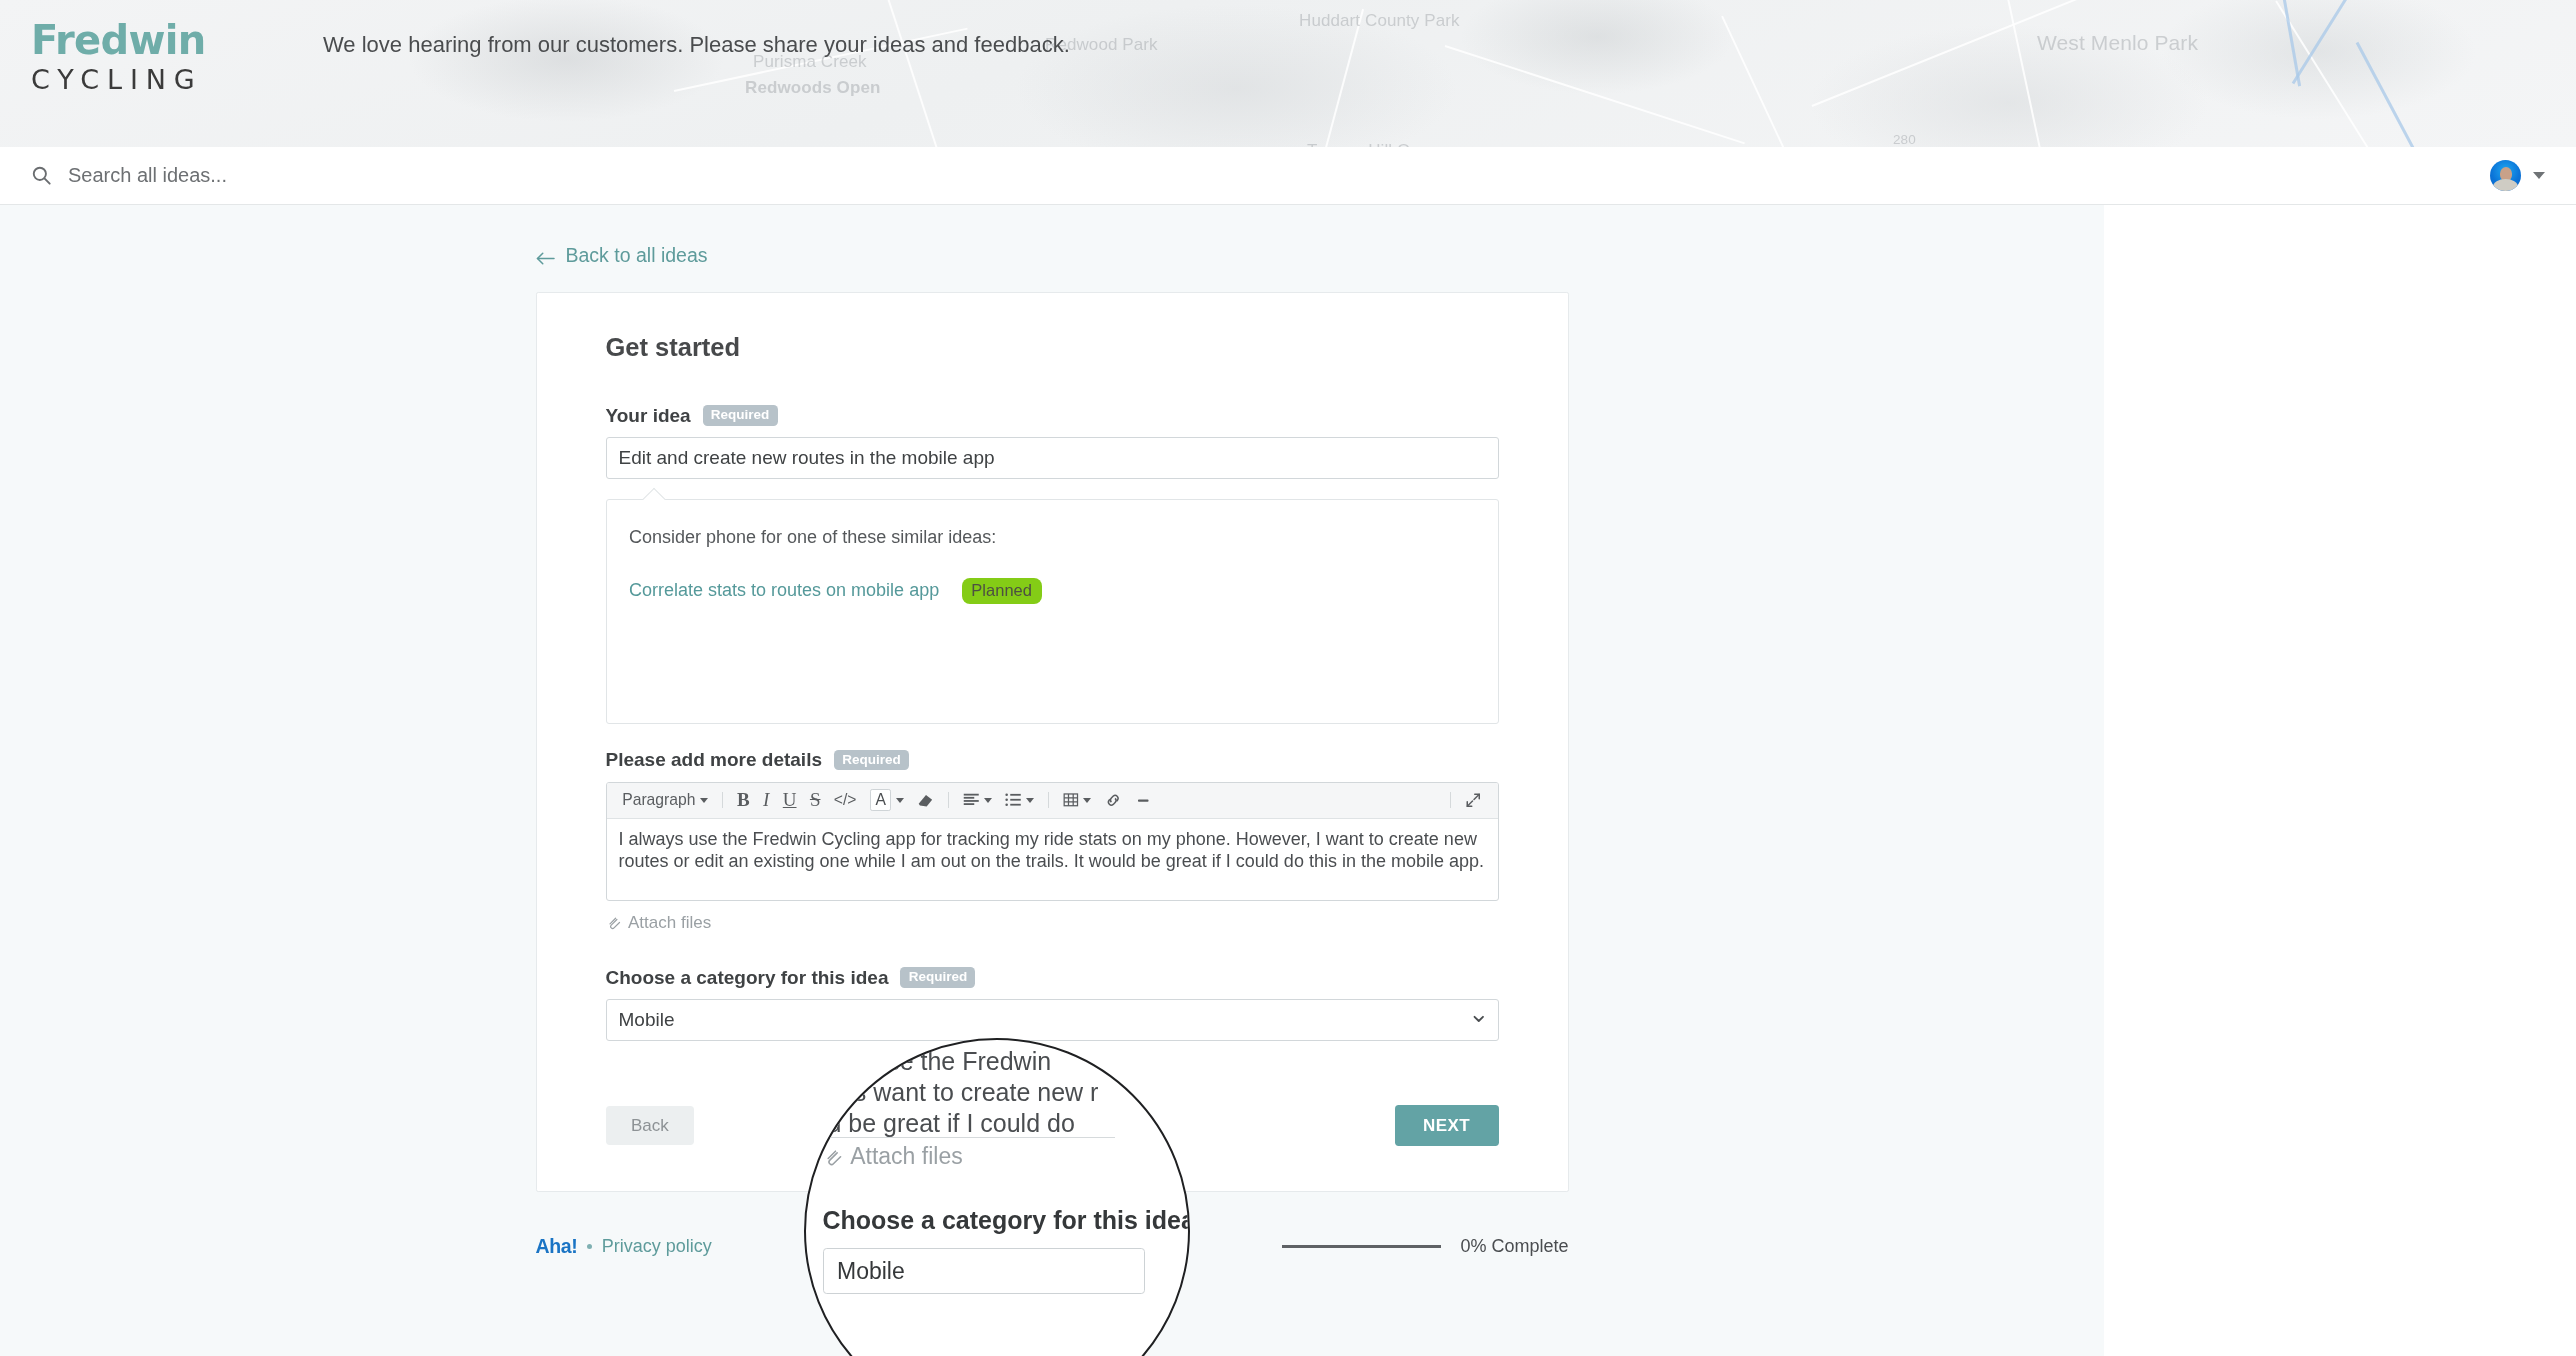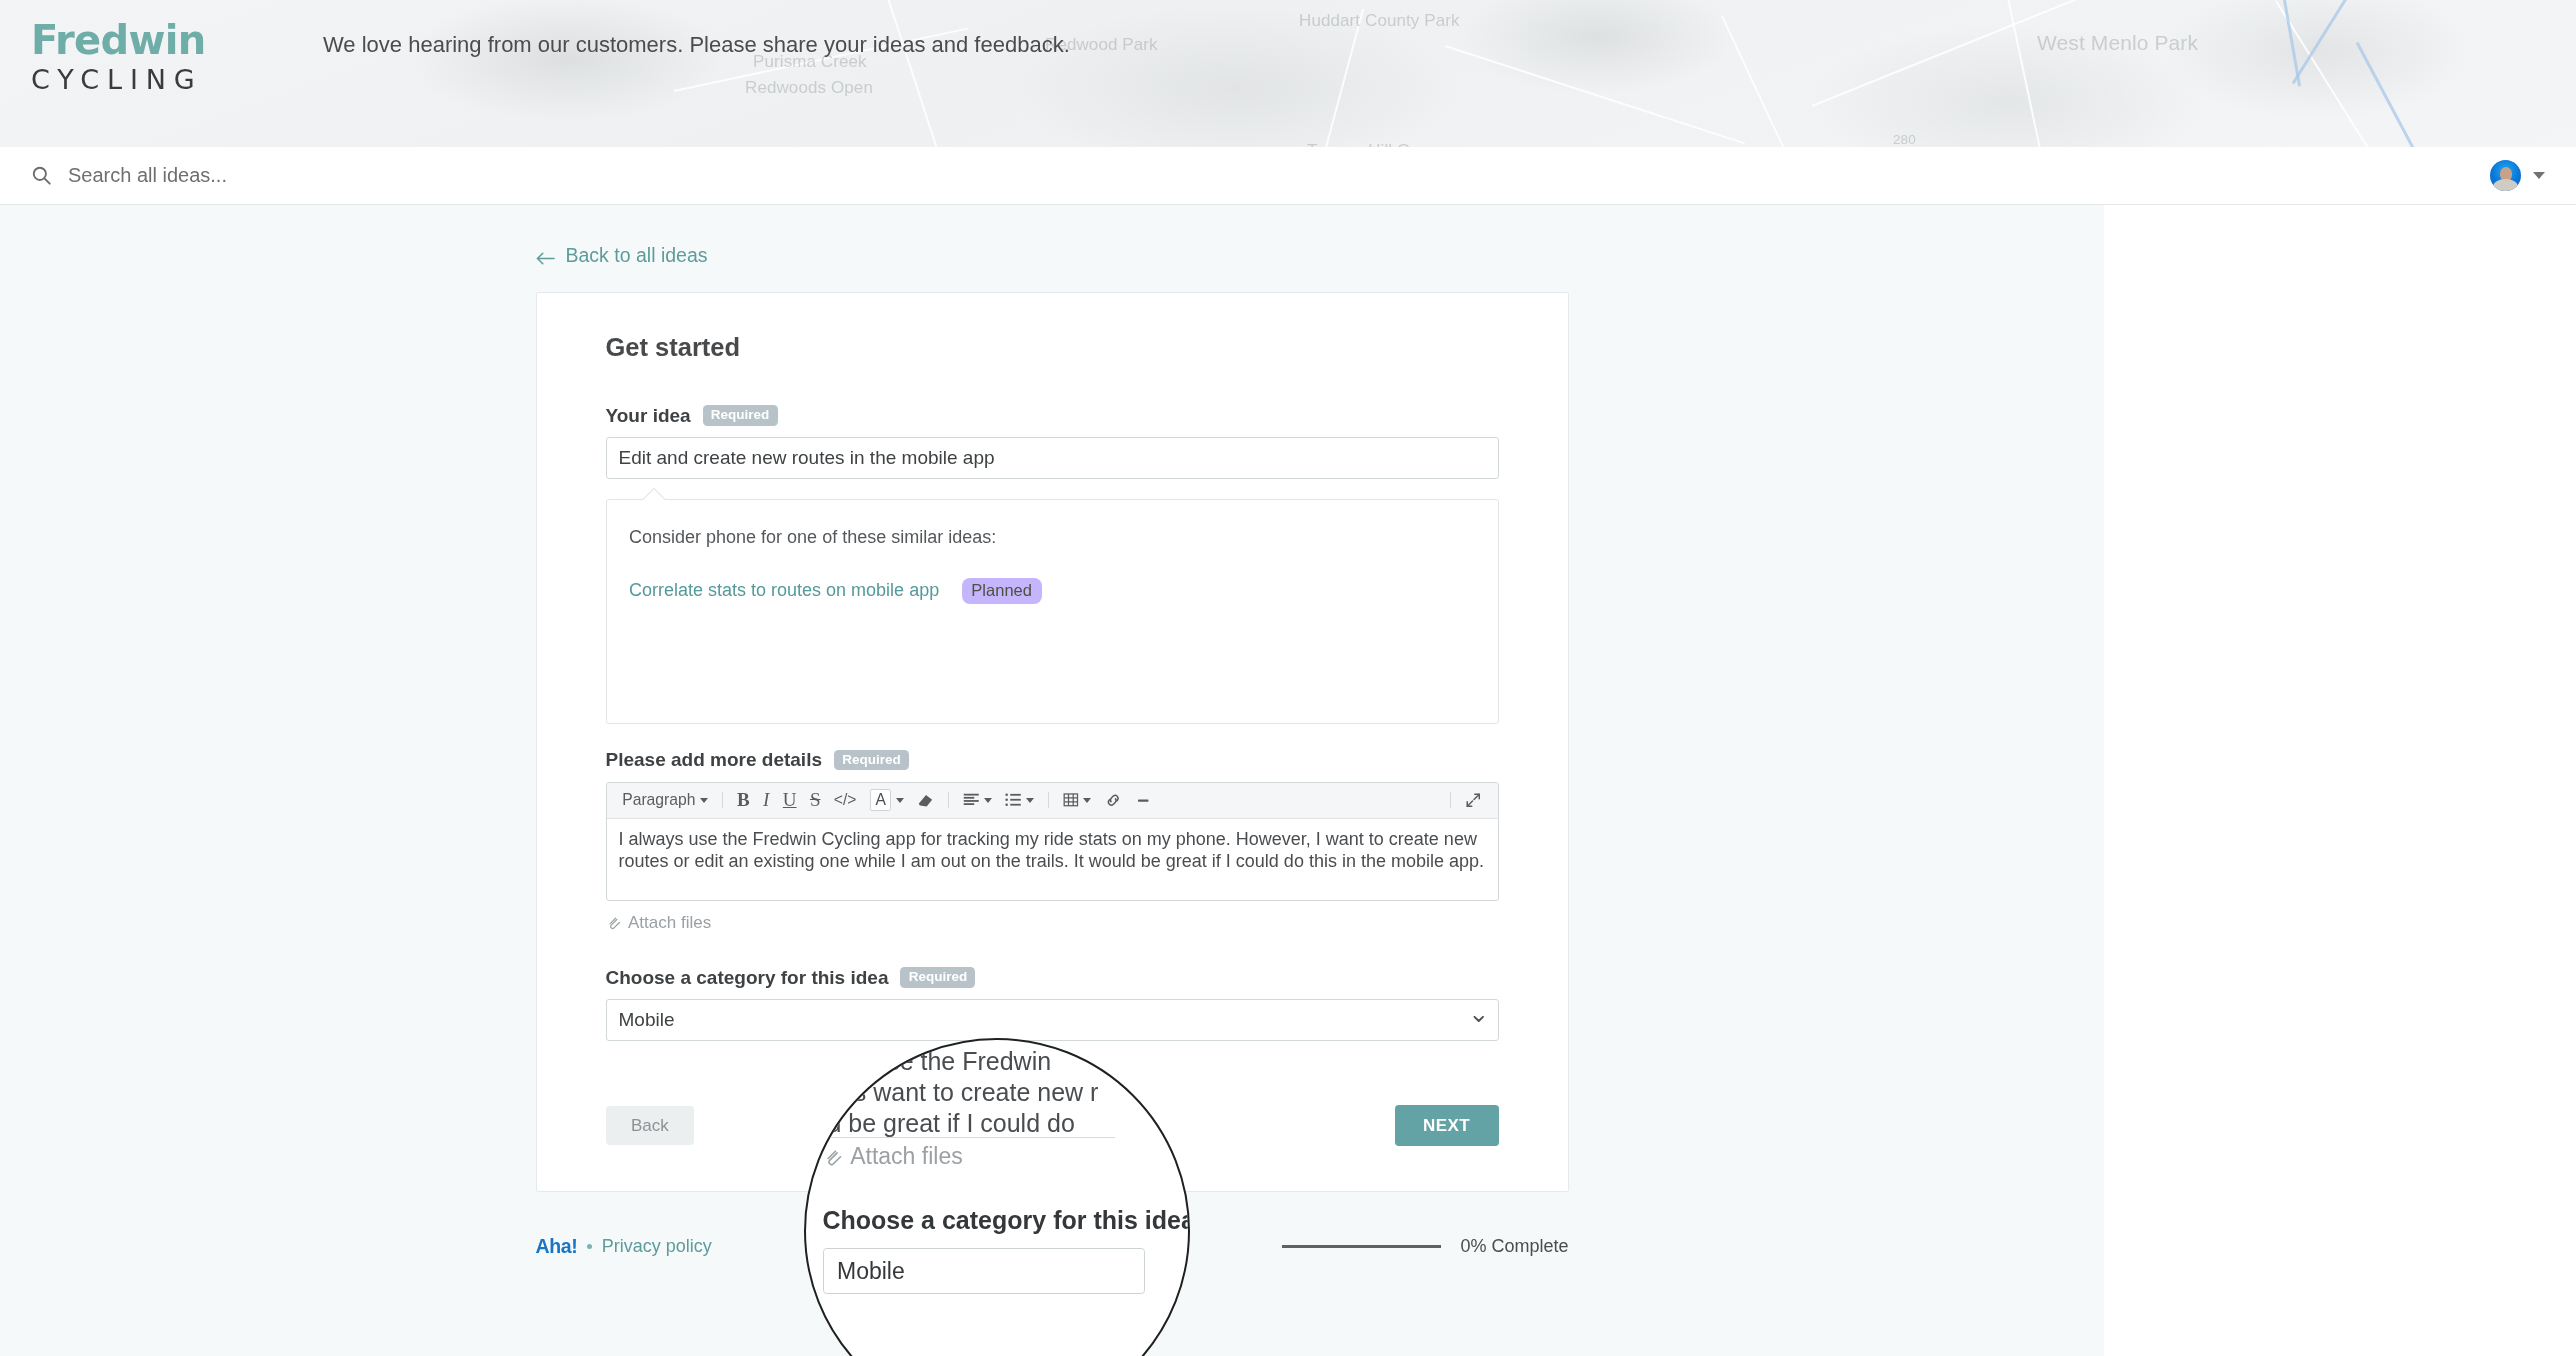--- a/index.html
+++ b/index.html
@@ -256,21 +256,21 @@
     display: flex;
     align-items: center;
     gap: 22.5px;
   }
   .similar-link {
     color: #55999a;
     font-size: 18px;
     text-decoration: none;
   }
   .badge-planned {
-    background: #c4b5fd;
+    background: #84cc16;
     color: #4d5042;
     font-size: 16.5px;
     padding: 4.5px 9.7px 5.2px;
     border-radius: 8px;
     line-height: 1;
   }
 
   
   .editor-block { margin-top: 25.5px; }
   .editor {
@@ -515,21 +515,21 @@
     <div class="map-line" style="left:2007px;top:-7.5px;width:255px;height:2.2px;transform:rotate(78deg);"></div>
     <div class="map-line" style="left:1812px;top:105px;width:389px;height:2.2px;transform:rotate(-22deg);"></div>
     <div class="map-line" style="left:2276px;top:0px;width:225px;height:2.2px;transform:rotate(58deg);"></div>
     <div class="map-line" style="left:674px;top:90px;width:300px;height:1.5px;transform:rotate(-12deg);"></div>
     <div class="map-river" style="left:2284px;top:-3.7px;width:90px;height:3px;transform:rotate(80deg);"></div>
     <div class="map-river" style="left:2293px;top:82px;width:127px;height:3px;transform:rotate(-58deg);"></div>
     <div class="map-river" style="left:2357px;top:41px;width:157px;height:3px;transform:rotate(62deg);"></div>
     <div class="map-label" style="left:1045px;top:35px;">Redwood Park</div>
     <div class="map-label" style="left:1299px;top:10.5px;">Huddart County Park</div>
     <div class="map-label" style="left:753px;top:52px;">Purisma Creek</div>
-    <div class="map-label" style="left:745px;top:78px;">Redwoods Open</div>
+    <div class="map-label" style="left:745px;top:78px;font-weight:bold;">Redwoods Open</div>
     <div class="map-label" style="left:1307px;top:141px;">Teague Hill Open</div>
     <div class="map-label" style="left:2037px;top:31px;font-size:21px;">West Menlo Park</div>
     <div class="map-label" style="left:1893px;top:132px;font-size:13.5px;">280</div>
   </div>
 
   <div class="banner-inner">
     <div class="logo">
       <div class="logo-word">Fredwin</div>
       <div class="logo-sub">CYCLING</div>
     </div>

